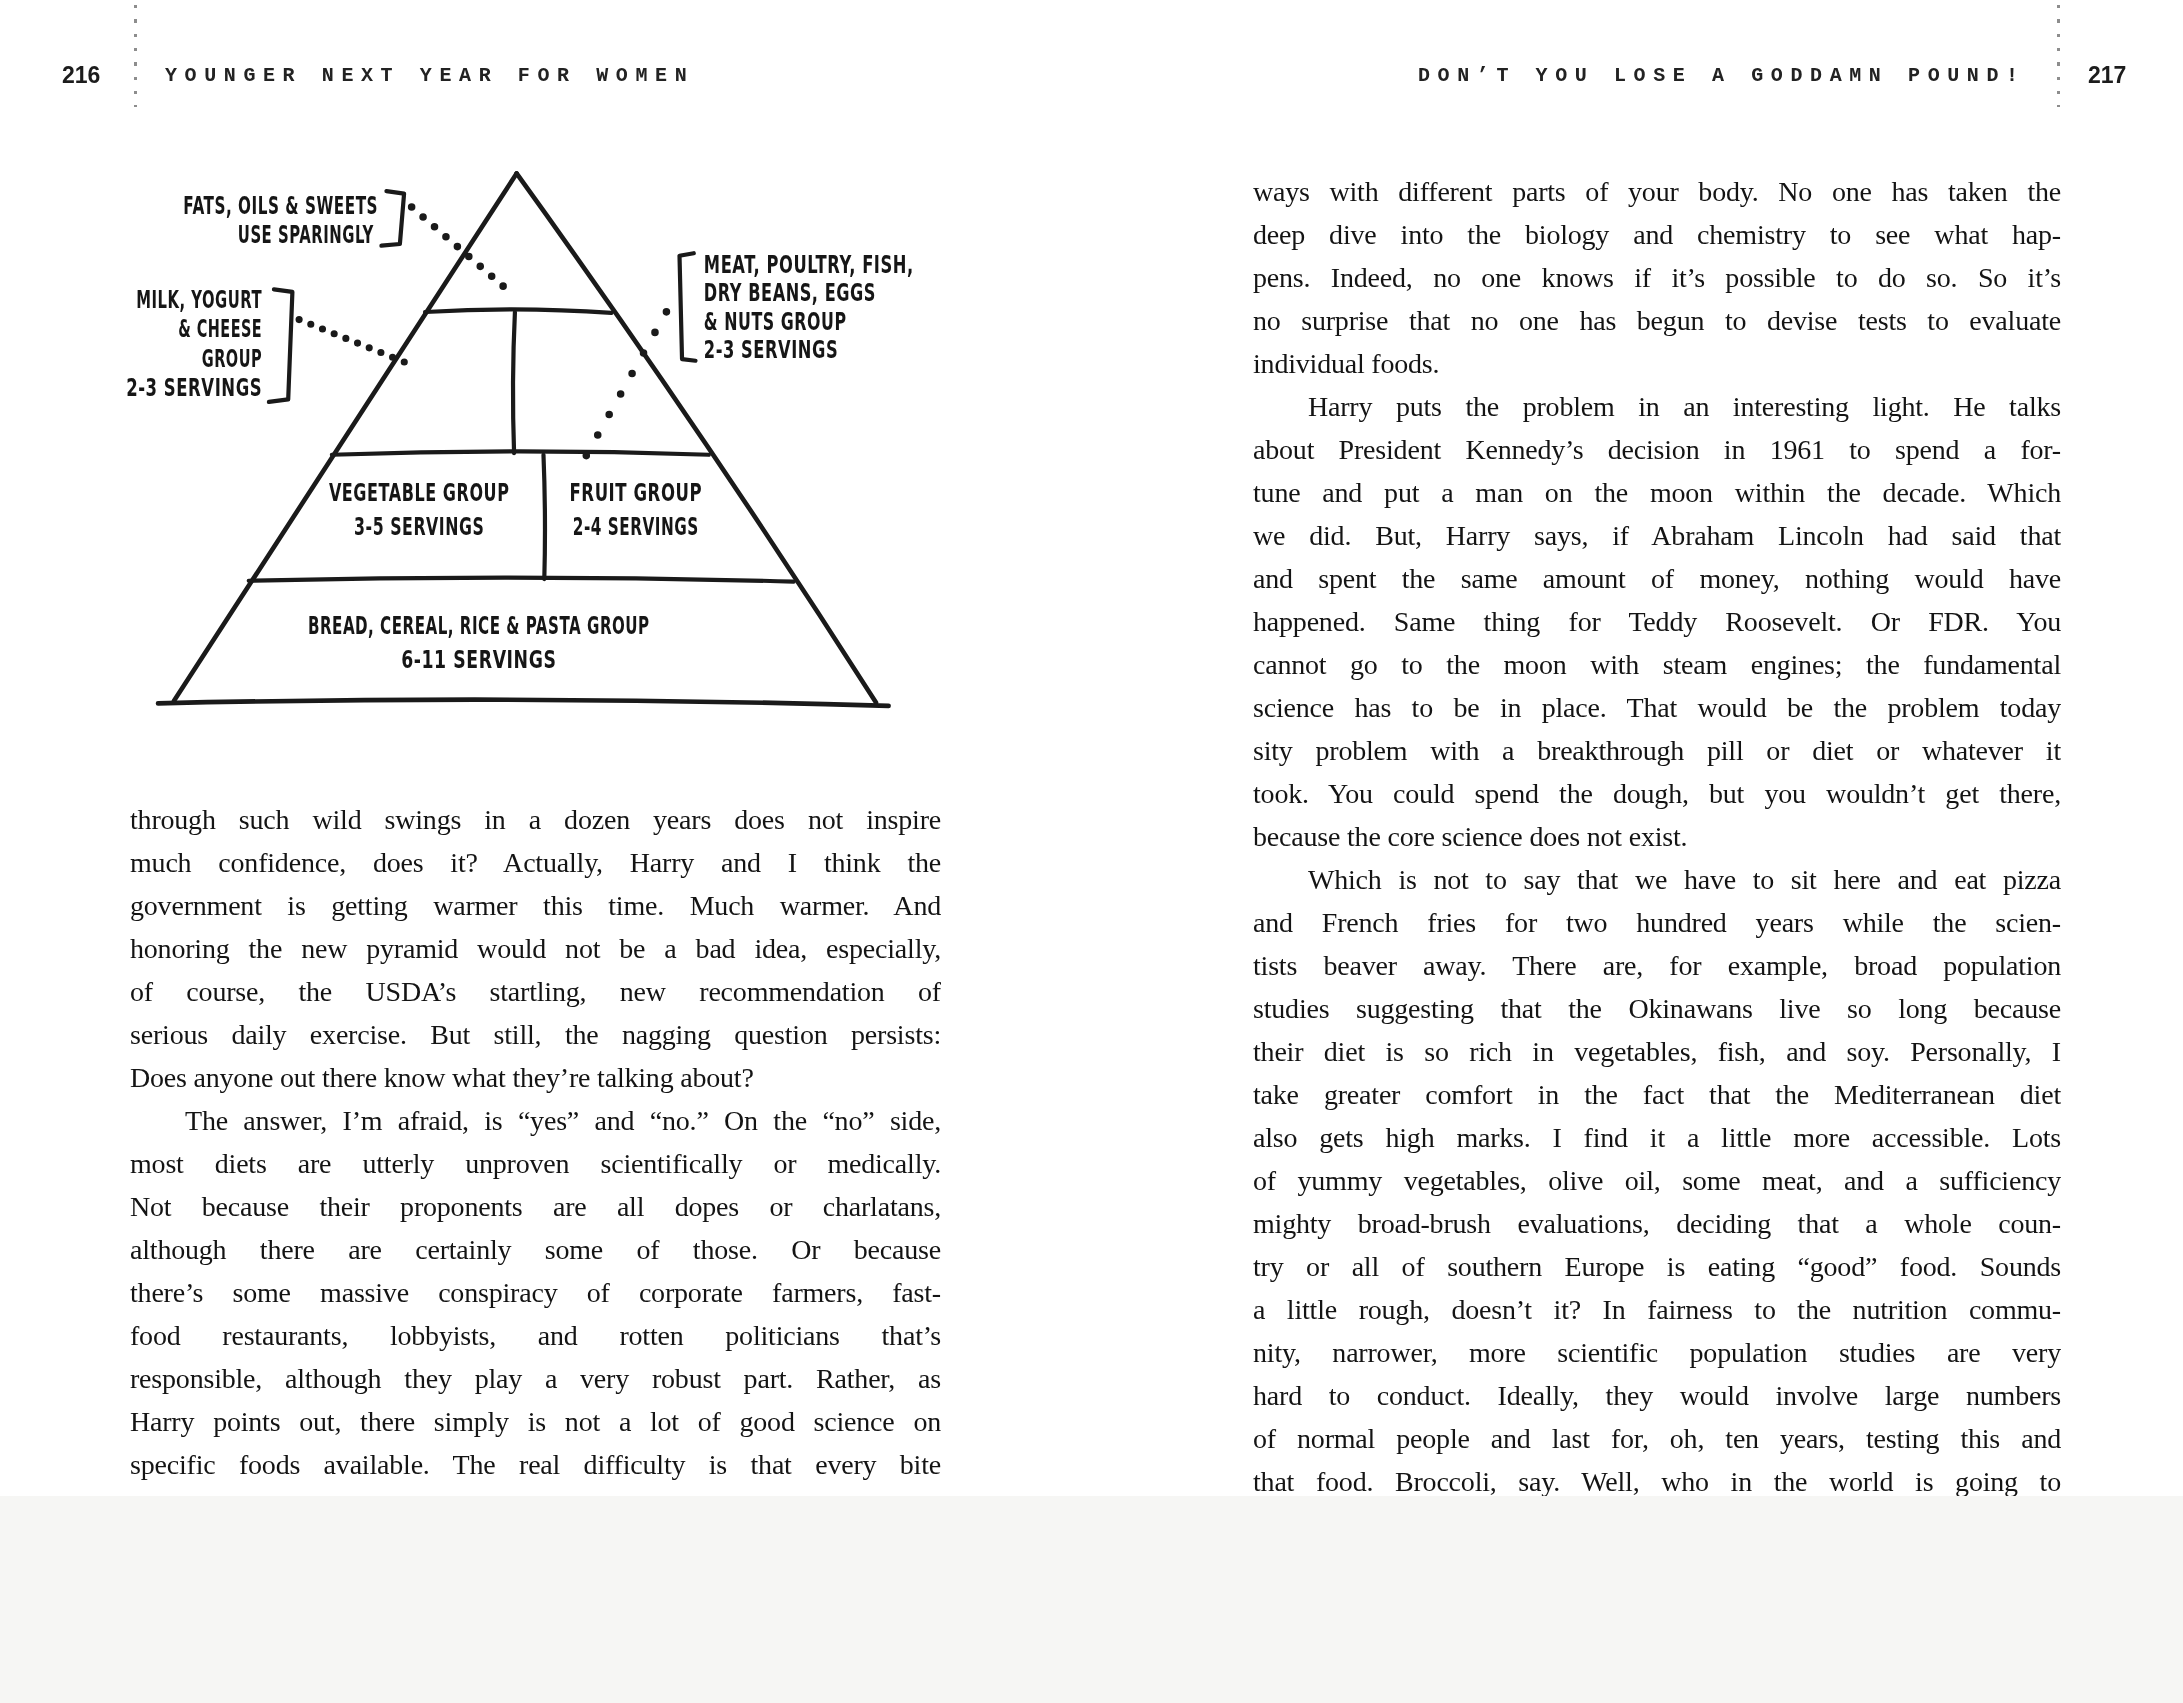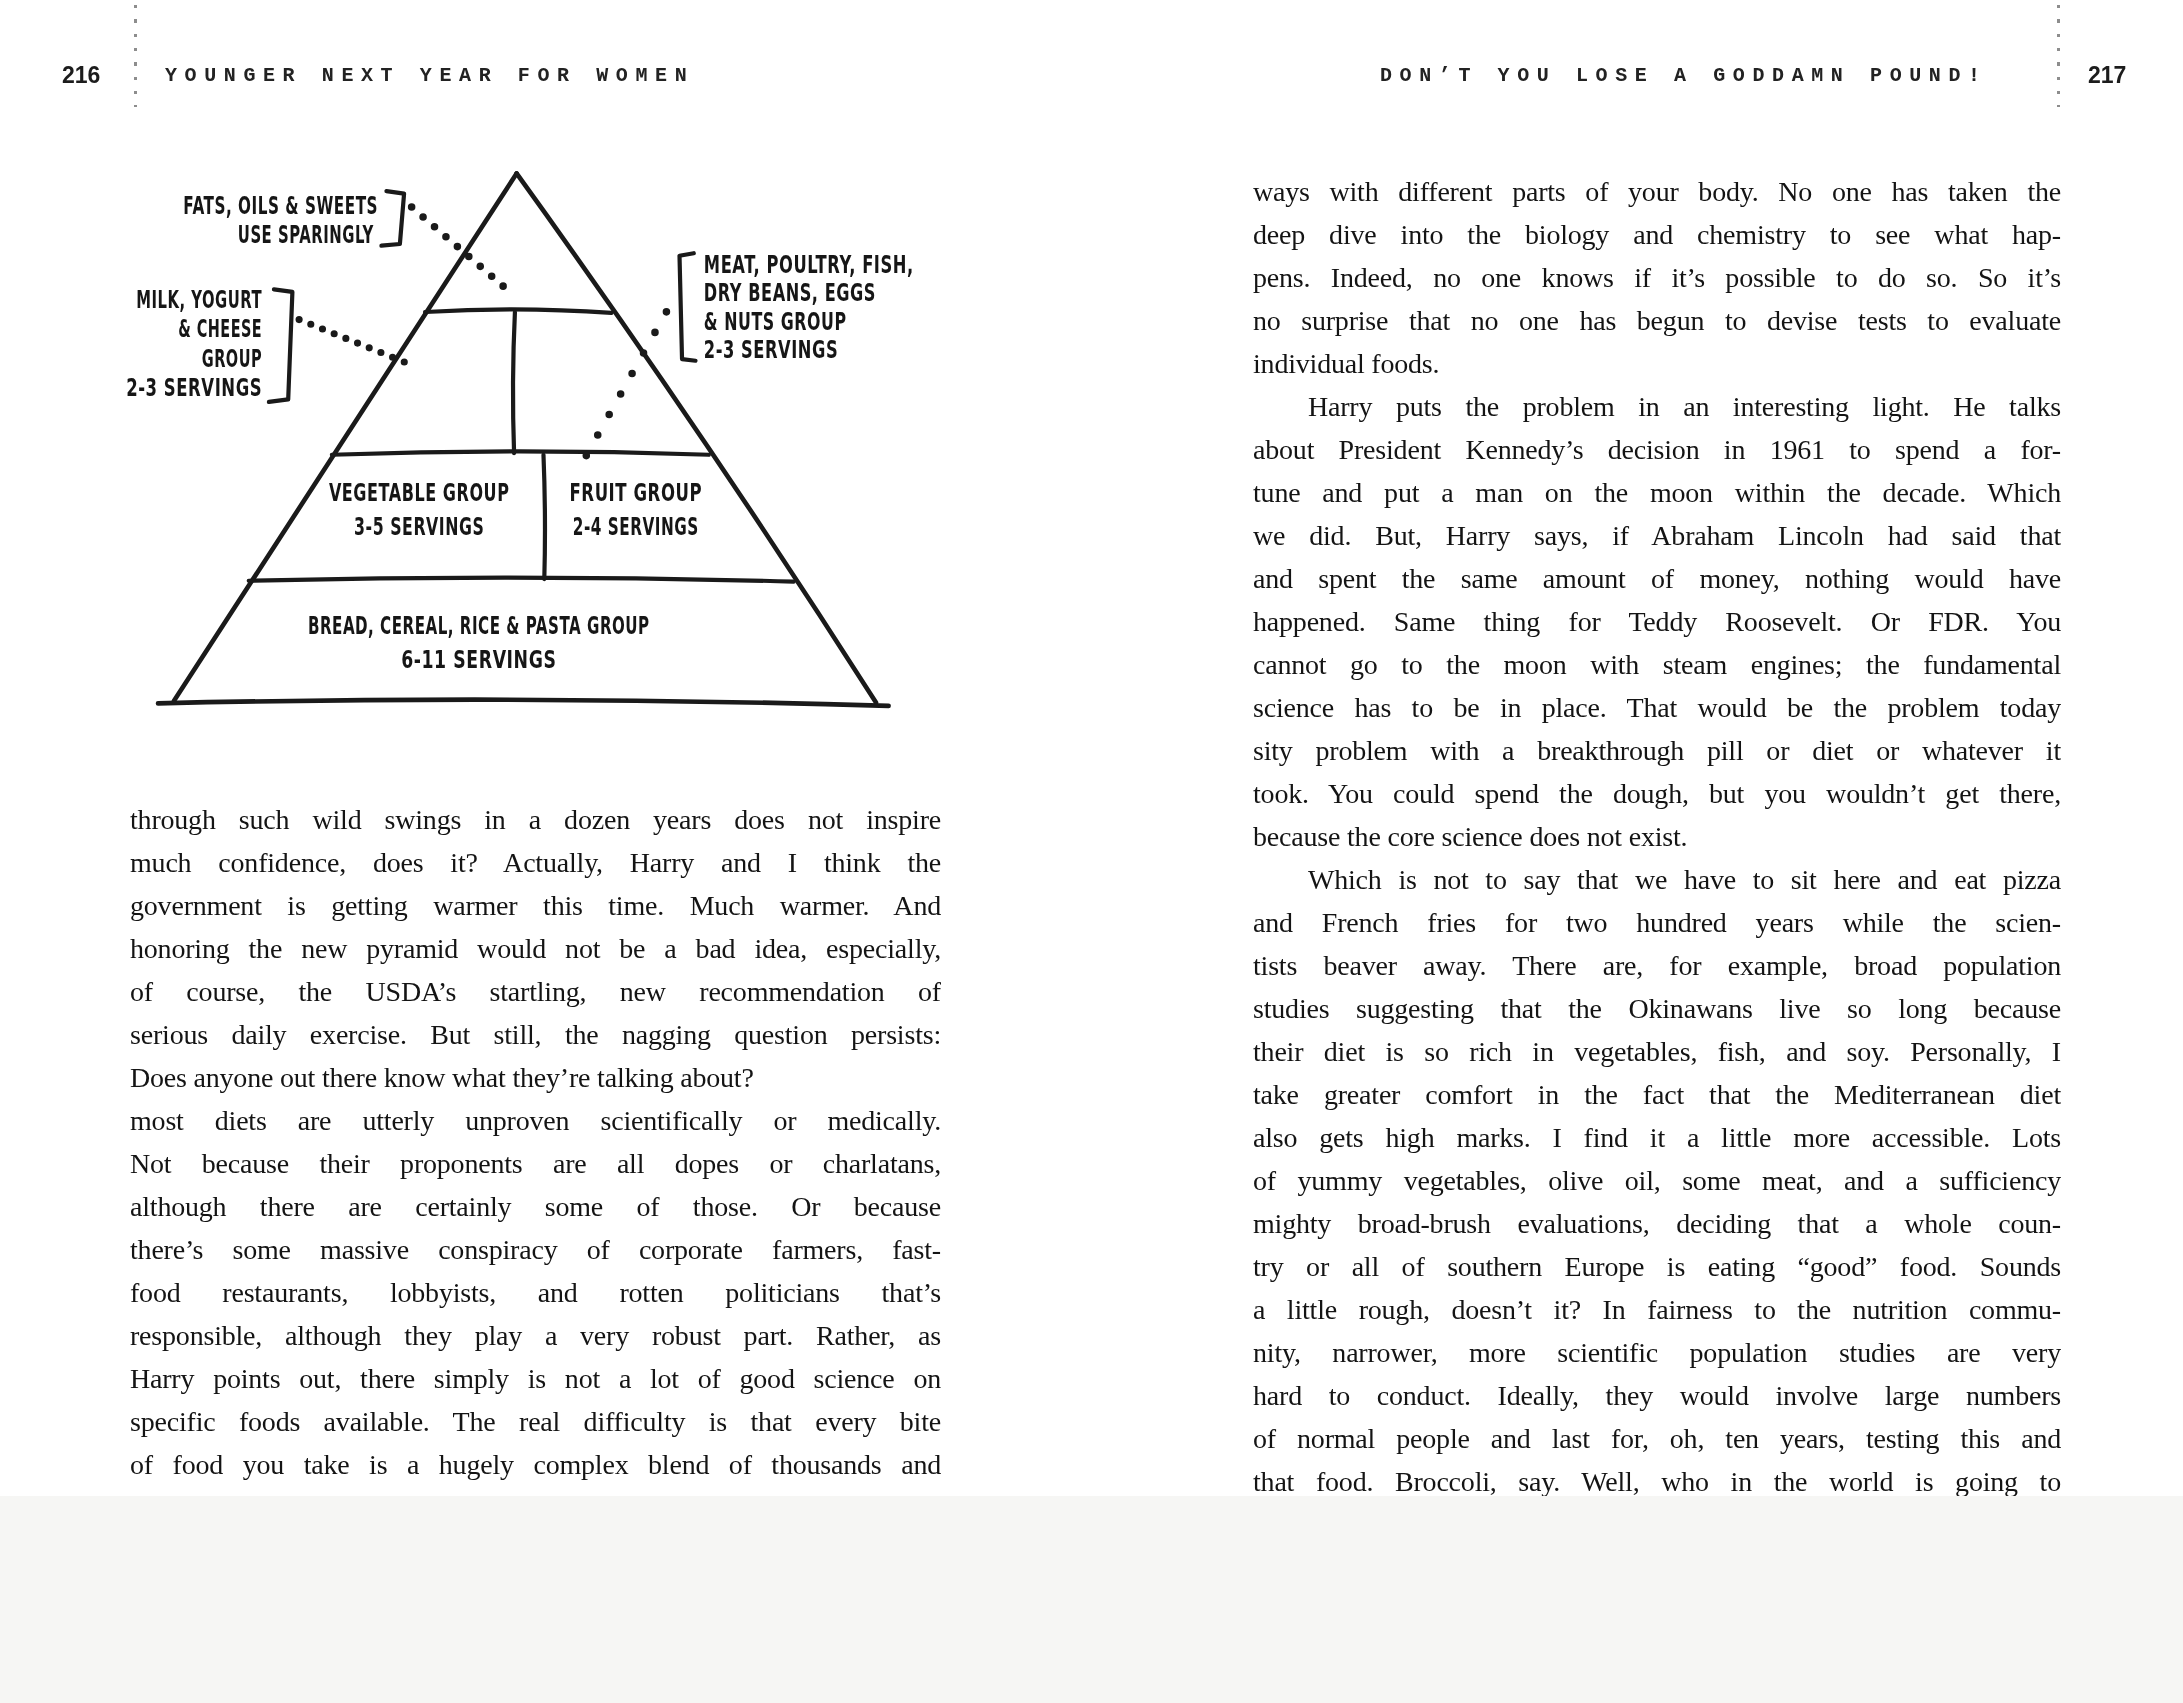--- a/index.html
+++ b/index.html
@@ -34,21 +34,21 @@
 </style>
 </head>
 <body>
 
 <div id="page">
 
   <div class="folio" style="left:62px;">216</div>
   <div class="dotrule" style="left:134px;"></div>
   <div class="runhead" style="left:165px;">YOUNGER NEXT YEAR FOR WOMEN</div>
 
-  <div class="runhead" style="left:1380px;">DON’T YOU LOSE A GODDAMN POUND!</div>
+  <div class="runhead" style="left:1418px;">DON’T YOU LOSE A GODDAMN POUND!</div>
   <div class="dotrule" style="left:2057px;"></div>
   <div class="folio" style="left:2088px;">217</div>
 
   <div id="pyramid-box">
     <svg width="798" height="571" viewBox="0 0 950 680">
 
       <path class="ink tri" d="M465,22 Q269,326 57,650"></path>
       <path class="ink tri" d="M465,22 Q688,331 893,652"></path>
       <path class="ink tri" d="M38,653 Q470,643 908,656"></path>
 
@@ -103,20 +103,21 @@
   </div>
 
   <div id="left-text" class="textcol">
       <div class="line">through such wild swings in a dozen years does not inspire</div>
       <div class="line">much confidence, does it? Actually, Harry and I think the</div>
       <div class="line">government is getting warmer this time. Much warmer. And</div>
       <div class="line">honoring the new pyramid would not be a bad idea, especially,</div>
       <div class="line">of course, the USDA’s startling, new recommendation of</div>
       <div class="line">serious daily exercise. But still, the nagging question persists:</div>
       <div class="line end">Does anyone out there know what they’re talking about?</div>
+      <div class="line indent">The answer, I’m afraid, is “yes” and “no.” On the “no” side,</div>
       <div class="line">most diets are utterly unproven scientifically or medically.</div>
       <div class="line">Not because their proponents are all dopes or charlatans,</div>
       <div class="line">although there are certainly some of those. Or because</div>
       <div class="line">there’s some massive conspiracy of corporate farmers, fast-</div>
       <div class="line">food restaurants, lobbyists, and rotten politicians that’s</div>
       <div class="line">responsible, although they play a very robust part. Rather, as</div>
       <div class="line">Harry points out, there simply is not a lot of good science on</div>
       <div class="line">specific foods available. The real difficulty is that every bite</div>
       <div class="line">of food you take is a hugely complex blend of thousands and</div>
       <div class="line">thousands of chemicals that interact in millions of important</div>

